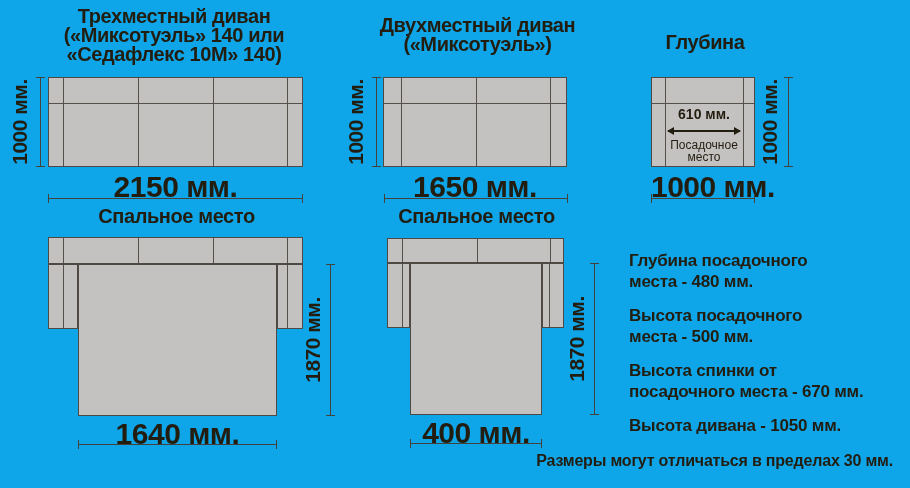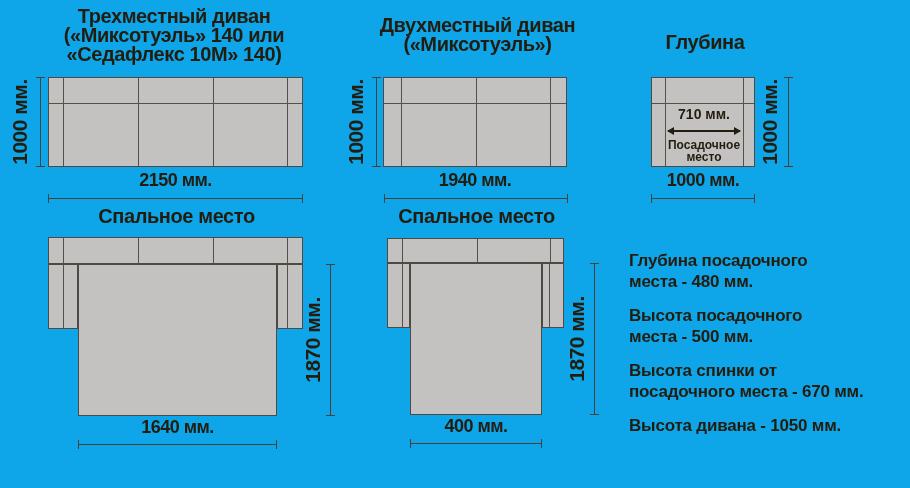--- a/index.html
+++ b/index.html
@@ -17,23 +17,23 @@
   .vdim { position:absolute; width:1px; background:#45423c; }
   .vdim::before, .vdim::after { content:""; position:absolute; left:-4px; width:9px; height:1px; background:#45423c; }
   .vdim::before { top:0; } .vdim::after { bottom:0; }
   .hdim { position:absolute; height:1px; background:#45423c; }
   .hdim::before, .hdim::after { content:""; position:absolute; top:-4px; width:1px; height:9px; background:#45423c; }
   .hdim::before { left:0; } .hdim::after { right:0; }
   .rot {
     position:absolute; width:100px; height:22px; font-size:21px; font-weight:bold;
     text-align:center; line-height:22px; transform:rotate(-90deg); letter-spacing:-0.5px; white-space:nowrap;
   }
-  .wlabel { position:absolute; font-size:18px; font-weight:bold; text-align:center; letter-spacing:-0.5px; white-space:nowrap; }
+  .wlabel { position:absolute; font-size:30px; font-weight:bold; text-align:center; letter-spacing:-0.5px; white-space:nowrap; }
   .small-label { position:absolute; font-size:14px; font-weight:bold; text-align:center; white-space:nowrap; }
-  .seat-note { position:absolute; font-size:12px; line-height:12px; font-weight:bold; text-align:center; white-space:pre-line; }
+  .seat-note { position:absolute; font-size:12px; line-height:12px; font-weight:normal; text-align:center; white-space:pre-line; }
   .arrow { position:absolute; height:2px; background:#231d10; }
   .arrow::before, .arrow::after { content:""; position:absolute; top:-3px; border-top:4px solid transparent; border-bottom:4px solid transparent; }
   .arrow::before { left:-1px; border-right:7px solid #231d10; }
   .arrow::after { right:-1px; border-left:7px solid #231d10; }
   .specs { position:absolute; left:629px; top:250px; width:285px; font-size:17px; line-height:21px; font-weight:bold; letter-spacing:-0.2px; }
   .specs .item { white-space:pre-line; margin:0 0 13px 0; }
   .footer { position:absolute; left:440px; top:452px; width:453px; text-align:right; font-size:16px; font-weight:bold; letter-spacing:-0.2px; white-space:nowrap; }
 </style>
 </head>
 <body>
@@ -61,32 +61,32 @@
     <h2 class="title" style="left:351px; top:16px; width:253px;text-align:center;">Двухместный диван
 («Миксотуэль»)</h2>
     <div class="furn" style="left:383px; top:77px; width:184px; height:90px;">
       <i class="fv" style="left:17px;"></i>
       <i class="fv" style="left:92px;"></i>
       <i class="fv" style="left:166px;"></i>
       <i class="fh" style="top:25px;"></i>
     </div>
     <div class="vdim" style="left:376px; top:77px; height:90px;"></div>
     <div class="rot" style="left:306px; top:111px;">1000 мм.</div>
-    <div class="wlabel" style="left:383px; top:170px; width:184px;">1940 мм.</div>
+    <div class="wlabel" style="left:383px; top:170px; width:184px;">1650 мм.</div>
     <div class="hdim" style="left:384px; top:198px; width:184px;"></div>
   </div>
 
   <div>
     <h2 class="title" style="left:630px; top:33px; width:150px;">Глубина</h2>
     <div class="furn" style="left:651px; top:77px; width:104px; height:90px;">
       <i class="fv" style="left:13px;"></i>
       <i class="fv" style="left:91px;"></i>
       <i class="fh" style="top:25px;"></i>
     </div>
-    <div class="small-label" style="left:661px; top:106px; width:86px;">710 мм.</div>
+    <div class="small-label" style="left:661px; top:106px; width:86px;">610 мм.</div>
     <div class="arrow" style="left:668px; top:130px; width:72px;"></div>
     <div class="seat-note" style="left:656px; top:139px; width:96px;">Посадочное
 место</div>
     <div class="wlabel" style="left:651px; top:170px; width:104px;">1000 мм.</div>
     <div class="hdim" style="left:651px; top:198px; width:104px;"></div>
     <div class="rot" style="left:720px; top:111px;">1000 мм.</div>
     <div class="vdim" style="left:788px; top:77px; height:90px;"></div>
   </div>
 
   <div>
@@ -133,14 +133,15 @@
   <div class="specs">
     <p class="item">Глубина посадочного
 места - 480 мм.</p>
     <p class="item">Высота посадочного
 места - 500 мм.</p>
     <p class="item">Высота спинки от
 посадочного места - 670 мм.</p>
     <p class="item">Высота дивана - 1050 мм.</p>
   </div>
 
+  <div class="footer">Размеры могут отличаться в пределах 30 мм.</div>
 
 </div>
 
 </body></html>

